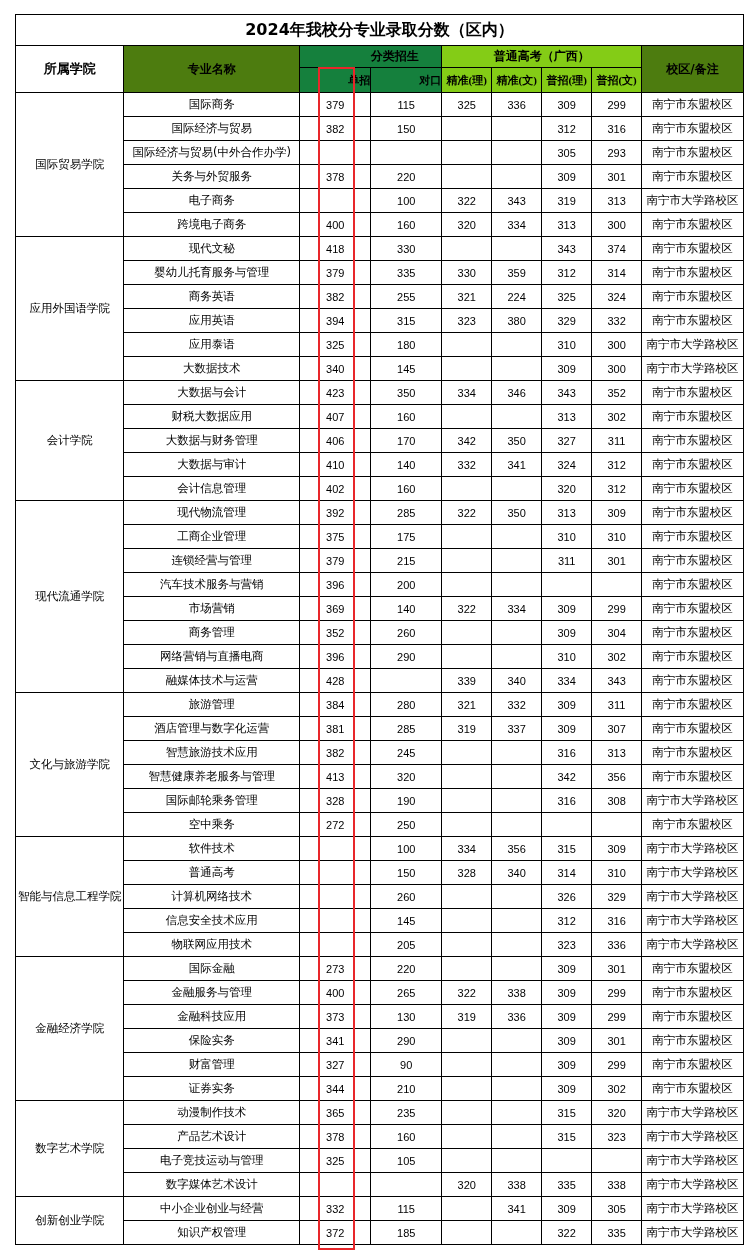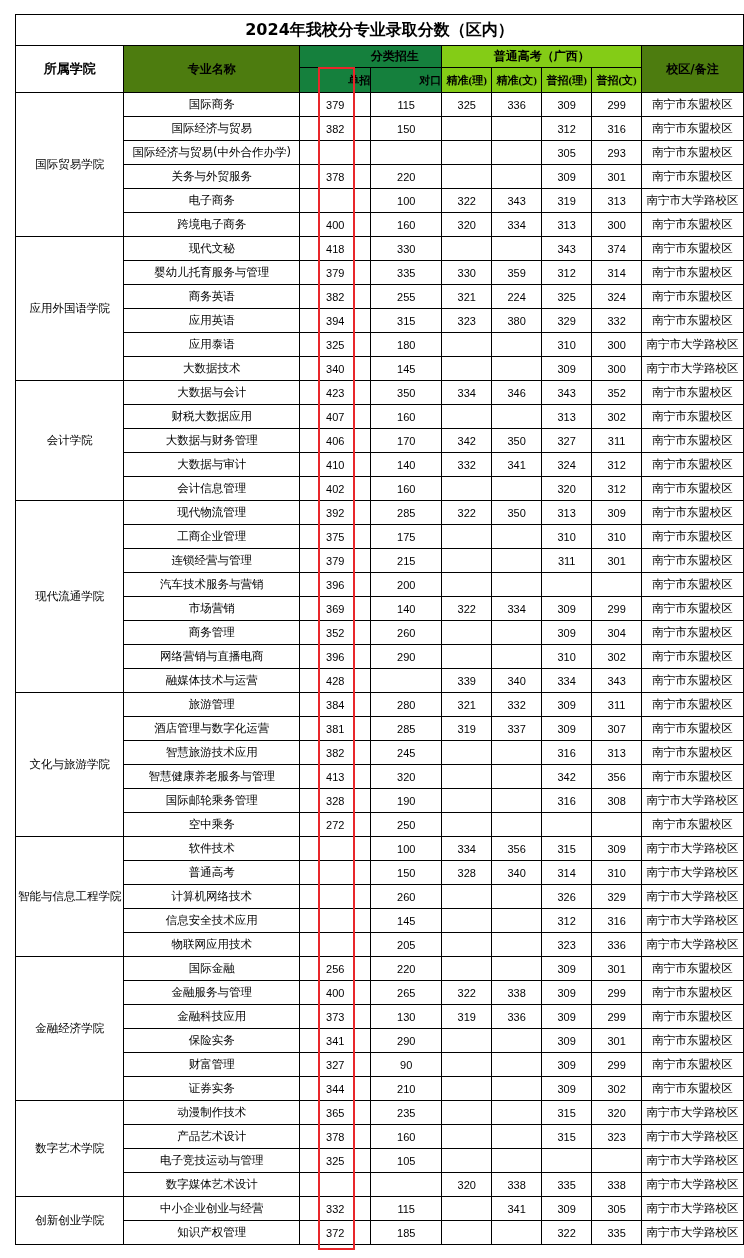--- a/index.html
+++ b/index.html
@@ -418,21 +418,21 @@
           <td class="num">205</td>
           <td class="num"></td>
           <td class="num"></td>
           <td class="num">323</td>
           <td class="num">336</td>
           <td>南宁市大学路校区</td>
         </tr>
         <tr>
           <td rowspan="6" class="college">金融经济学院</td>
           <td>国际金融</td>
-          <td class="num">256</td>
+          <td class="num">273</td>
           <td class="num">220</td>
           <td class="num"></td>
           <td class="num"></td>
           <td class="num">309</td>
           <td class="num">301</td>
           <td>南宁市东盟校区</td>
         </tr>
         <tr>
           <td>金融服务与管理</td>
           <td class="num">400</td>

